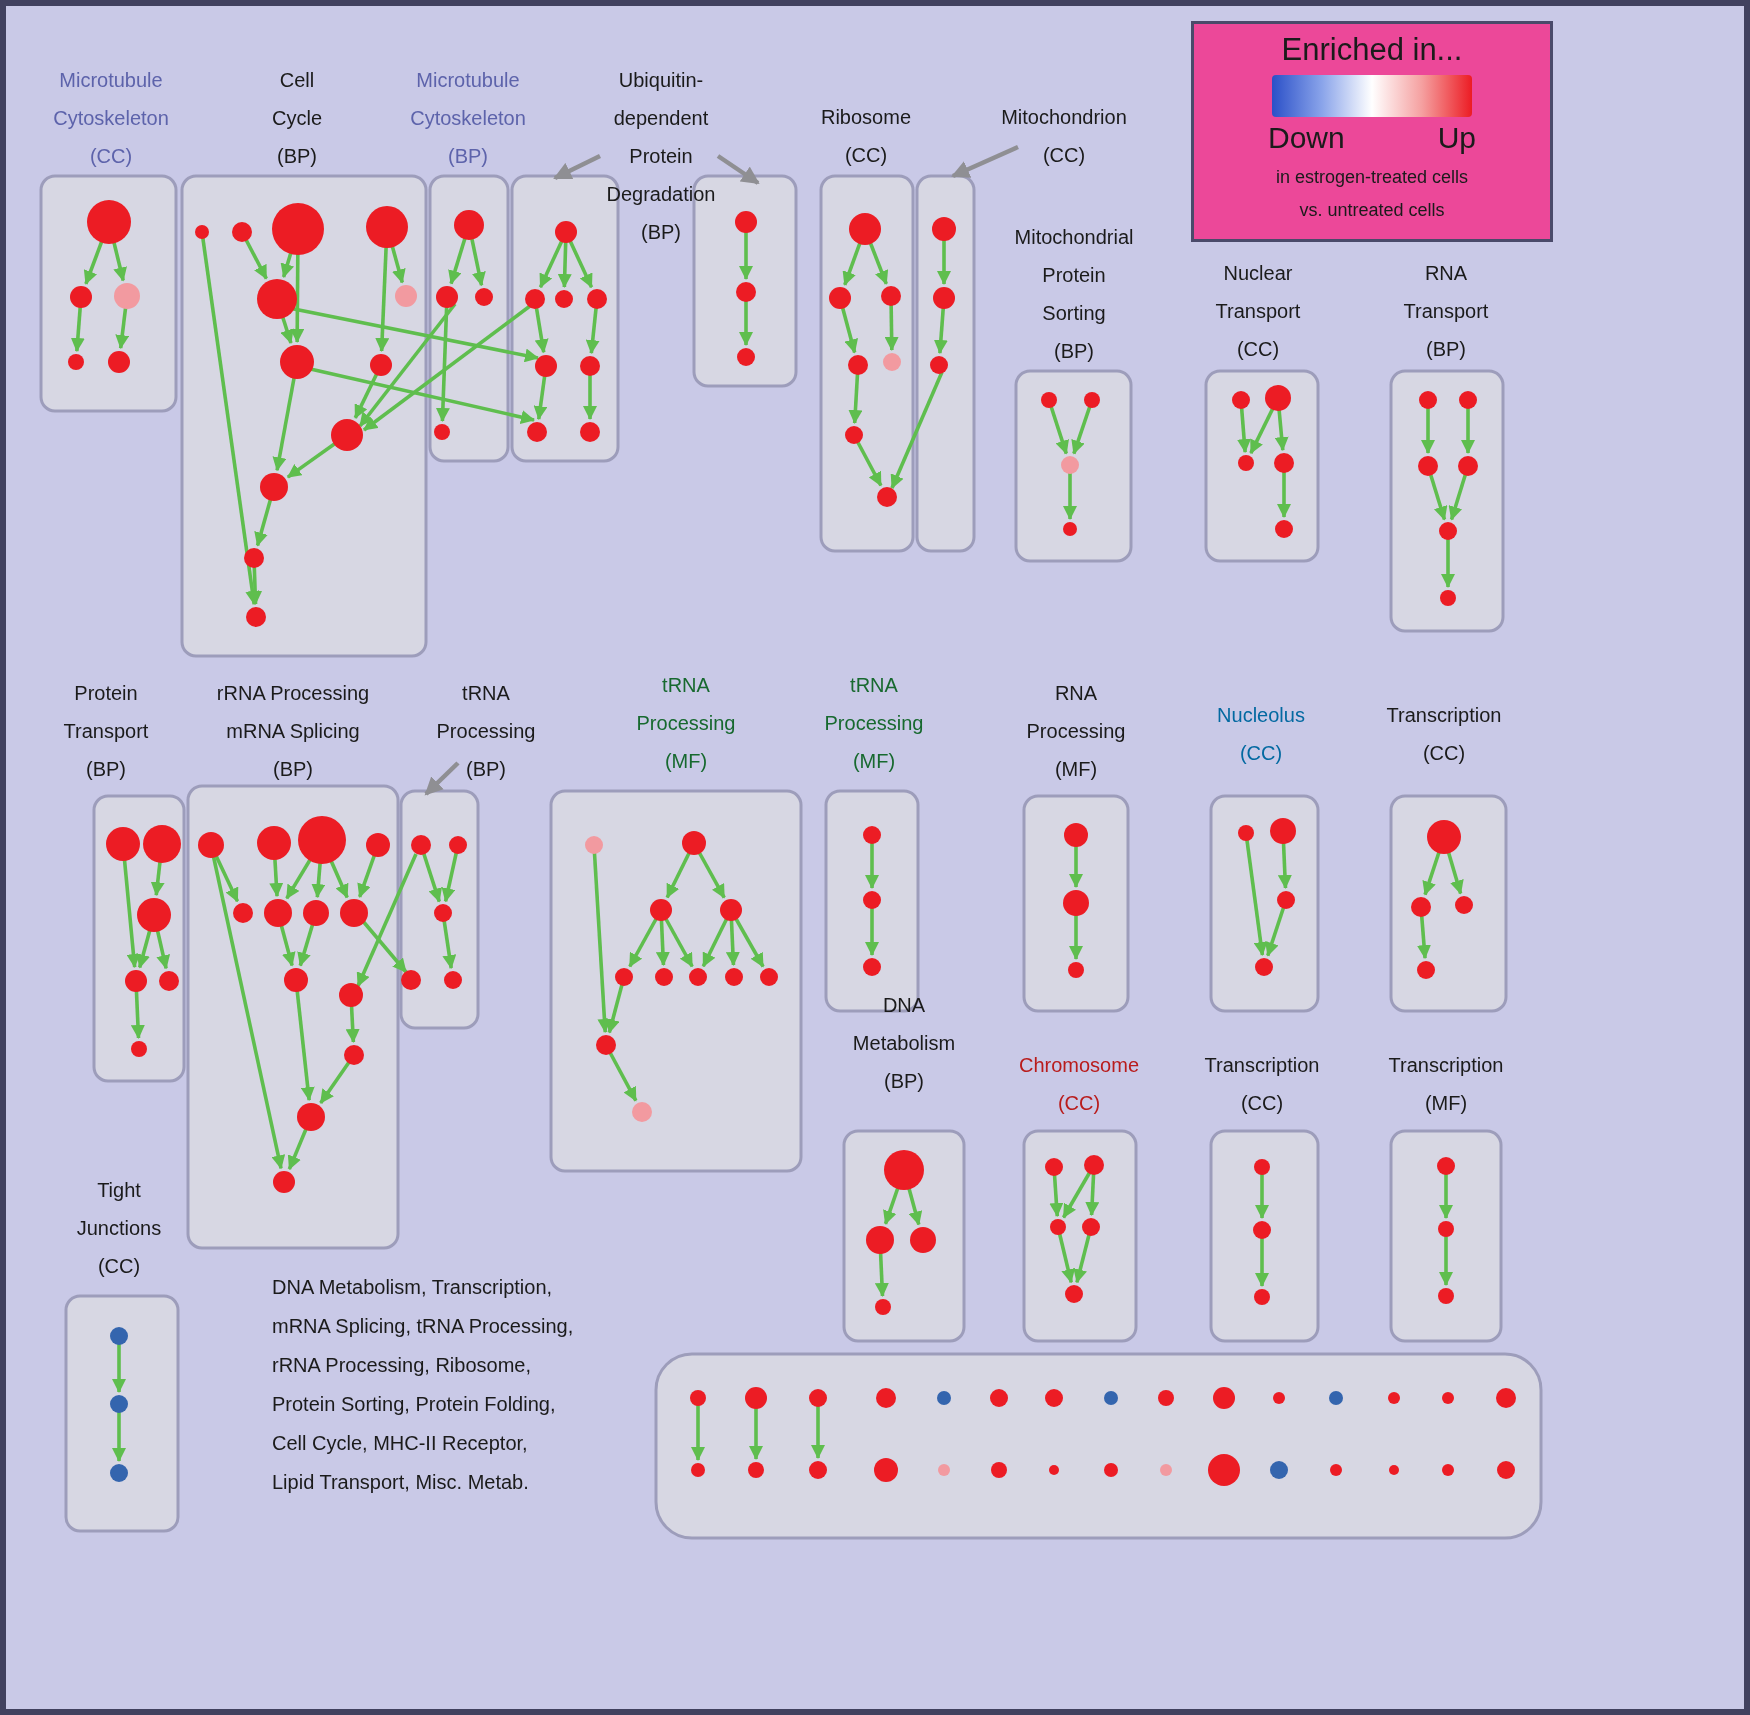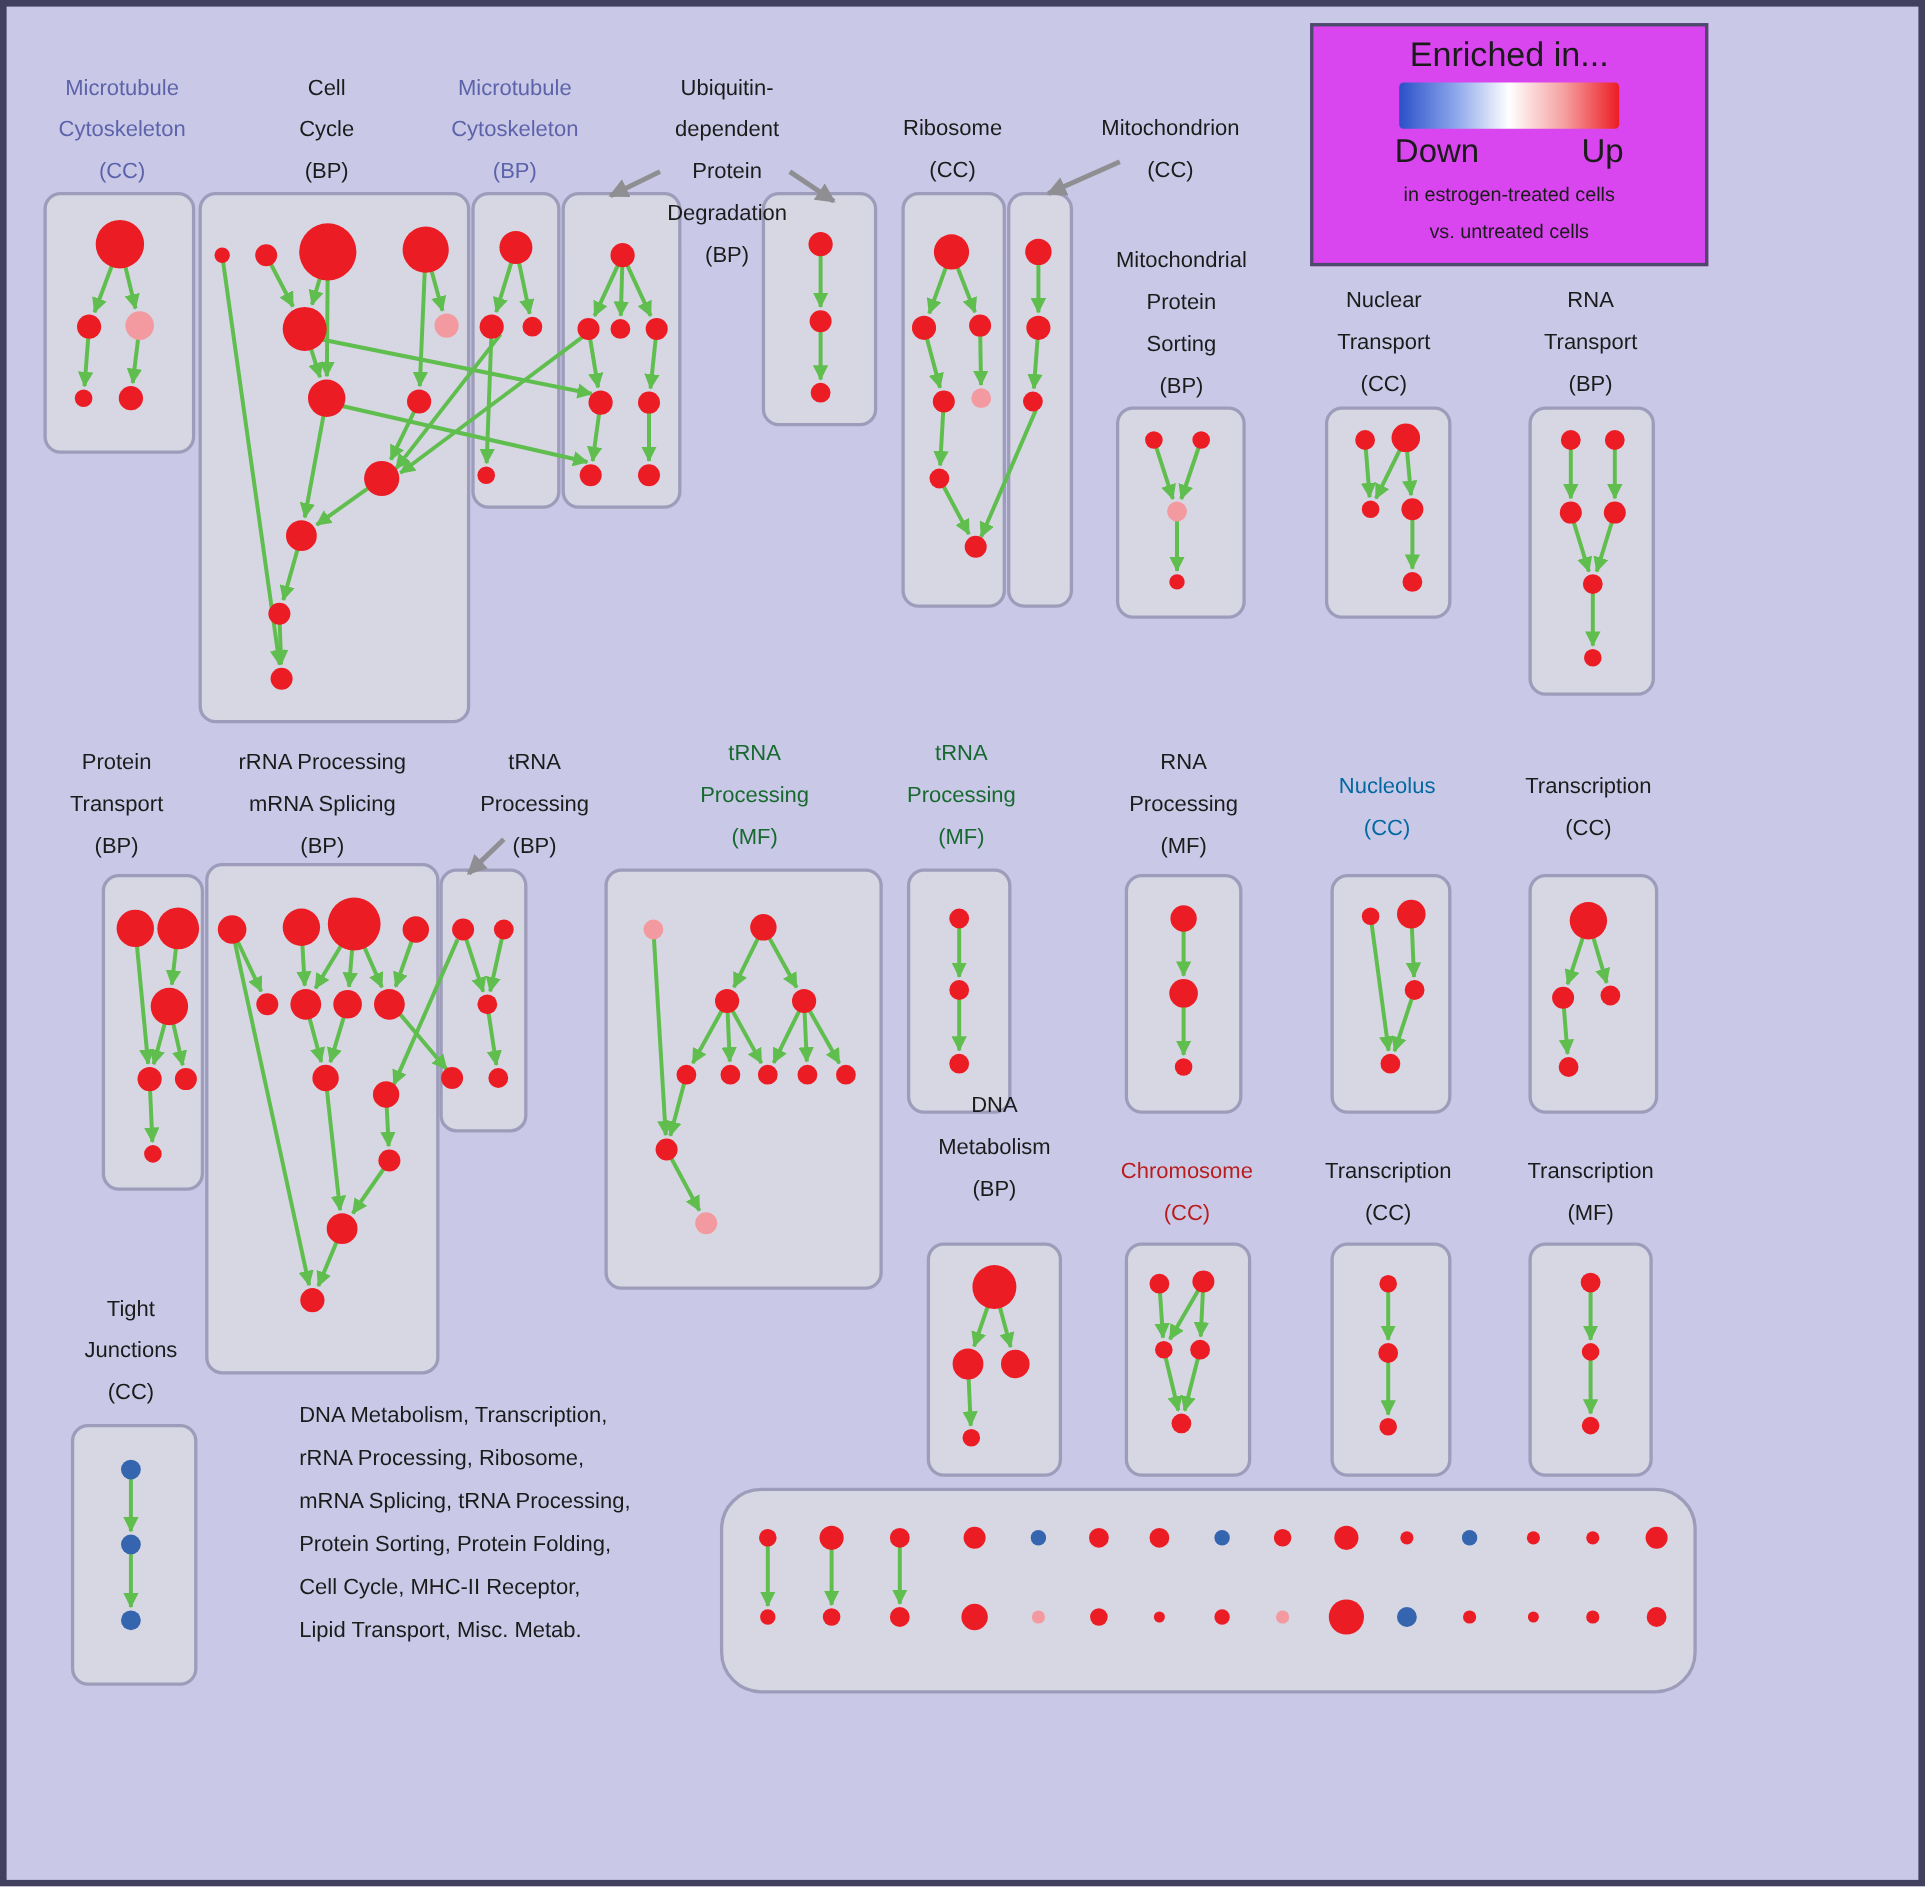--- a/index.html
+++ b/index.html
@@ -21,21 +21,21 @@
     transform:translateX(-50%);
     white-space:nowrap;
     z-index:3;
   }
   .glabel.left{transform:none;text-align:left;line-height:39px;}
   .legend{
     position:absolute;
     left:1185px;top:15px;
     width:362px;height:221px;
     box-sizing:border-box;
-    background:#d946ef;
+    background:#ec4899;
     border:3px solid #4a4a6a;
     text-align:center;
     z-index:4;
   }
   .legend-title{font-size:31px;margin-top:8px;color:#1b1b1b;}
   .legend-gradient{
     width:200px;height:42px;
     margin:7px auto 2px auto;
     border-radius:4px;
   }
@@ -476,19 +476,19 @@
       <div>Transcription</div>
       <div>(MF)</div>
     </div>
     <div class="glabel" style="left: 113px; top: 1165px; color: rgb(27, 27, 27);">
       <div>Tight</div>
       <div>Junctions</div>
       <div>(CC)</div>
     </div>
     <div class="glabel left" style="left: 222px; top: 1262px; color: rgb(27, 27, 27); margin-left: 44px;">
       <div>DNA Metabolism, Transcription,</div>
+      <div>mRNA Splicing, tRNA Processing,</div>
       <div>rRNA Processing, Ribosome,</div>
-      <div>mRNA Splicing, tRNA Processing,</div>
       <div>Protein Sorting, Protein Folding,</div>
       <div>Cell Cycle, MHC-II Receptor,</div>
       <div>Lipid Transport, Misc. Metab.</div>
     </div>
   </div>
 
 </body></html>

